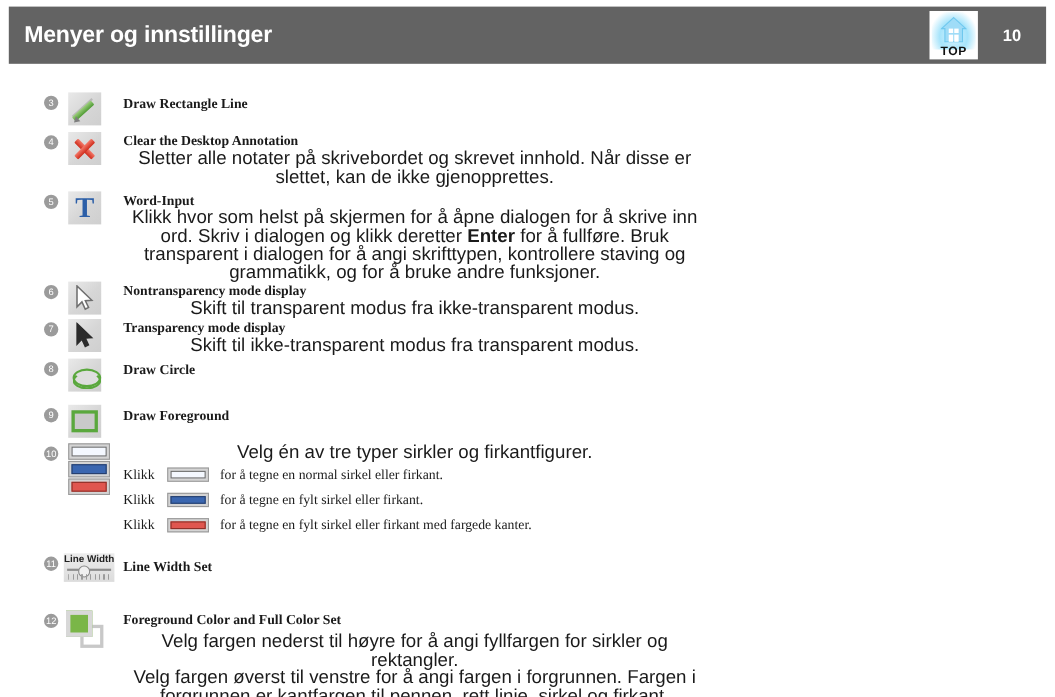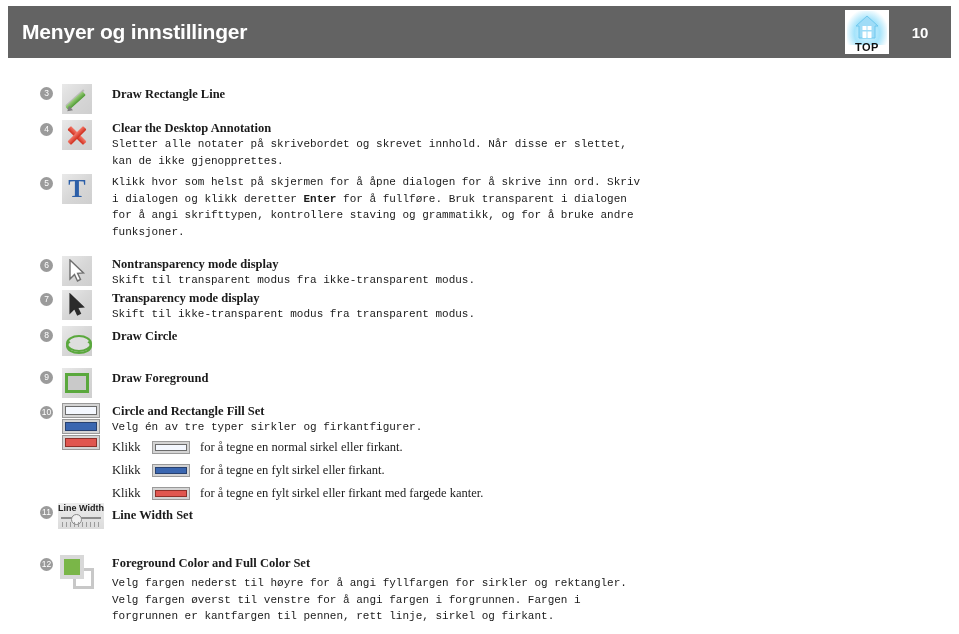--- a/index.html
+++ b/index.html
@@ -121,24 +121,25 @@
     left: 112px;
   }
   .title {
     font-family: "Liberation Serif", serif;
     font-weight: bold;
     font-size: 12.5px;
     line-height: 16px;
     white-space: nowrap;
   }
   .desc {
-    font-family: Liberation Mono, monospace;
-    font-size: 11px;
+    font-family: Liberation Sans, sans-serif;
+    font-size: 17px;
     line-height: 16.5px;
     width: 530px;
+    text-align: center;
   }
   .desc b { font-weight: bold; }
 
   
   .tile {
     width: 30px;
     height: 30px;
     background: linear-gradient(135deg,#e9e9e9 0%, #d6d6d6 55%, #cfcfcf 100%);
     position: relative;
     box-sizing: border-box;
@@ -381,20 +382,21 @@
   </div>
 
   <div class="row" style="top:96px">
     <div class="num" style="top:3px">5</div>
     <div class="icon-box" style="top:0">
       <div class="tile ic-t">
           <div class="tv">T</div>
         </div>
     </div>
     <div class="txt" style="top:0">
+      <div class="title">Word-Input</div>
       <div class="desc"><span>Klikk hvor som helst på skjermen for å åpne dialogen for å skrive inn ord. Skriv i dialogen og klikk deretter </span><b>Enter</b><span> for å fullføre. Bruk transparent i dialogen for å angi skrifttypen, kontrollere staving og grammatikk, og for å bruke andre funksjoner.</span></div>
     </div>
   </div>
 
   <div class="row" style="top:178px">
     <div class="num" style="top:3px">6</div>
     <div class="icon-box" style="top:0">
       <div class="tile ic-cur">
         <svg width="18" height="24" viewBox="0 0 18 24">
             <path d="M2 1 L2 20 L6.5 15.5 L9.5 22 L12.5 20.5 L9.6 14.4 L15.5 14 Z" fill="#ffffff" stroke="#6f6f6f" stroke-width="1.4"></path>
@@ -454,21 +456,20 @@
           <div class="inner"></div>
         </div>
       <div class="sw sw-blue">
           <div class="inner"></div>
         </div>
       <div class="sw sw-red">
           <div class="inner"></div>
         </div>
     </div>
     <div class="txt" style="top:0">
-      <div class="title">Circle and Rectangle Fill Set</div>
       <div class="desc">Velg én av tre typer sirkler og firkantfigurer.</div>
 
       <div class="klikk-line">
         <span class="klikk-label">Klikk</span><span class="inline-sw"><span class="inner" style="background:#f4f8ff"></span></span><span class="klikk-tail">for å tegne en normal sirkel eller firkant.</span>
       </div>
       <div class="klikk-line">
         <span class="klikk-label">Klikk</span><span class="inline-sw"><span class="inner" style="background:#3a66b0;border-color:#27406f"></span></span><span class="klikk-tail">for å tegne en fylt sirkel eller firkant.</span>
       </div>
       <div class="klikk-line">
         <span class="klikk-label">Klikk</span><span class="inline-sw"><span class="inner" style="background:#e0564f;border-color:#8e3029"></span></span><span class="klikk-tail">for å tegne en fylt sirkel eller firkant med fargede kanter.</span>

